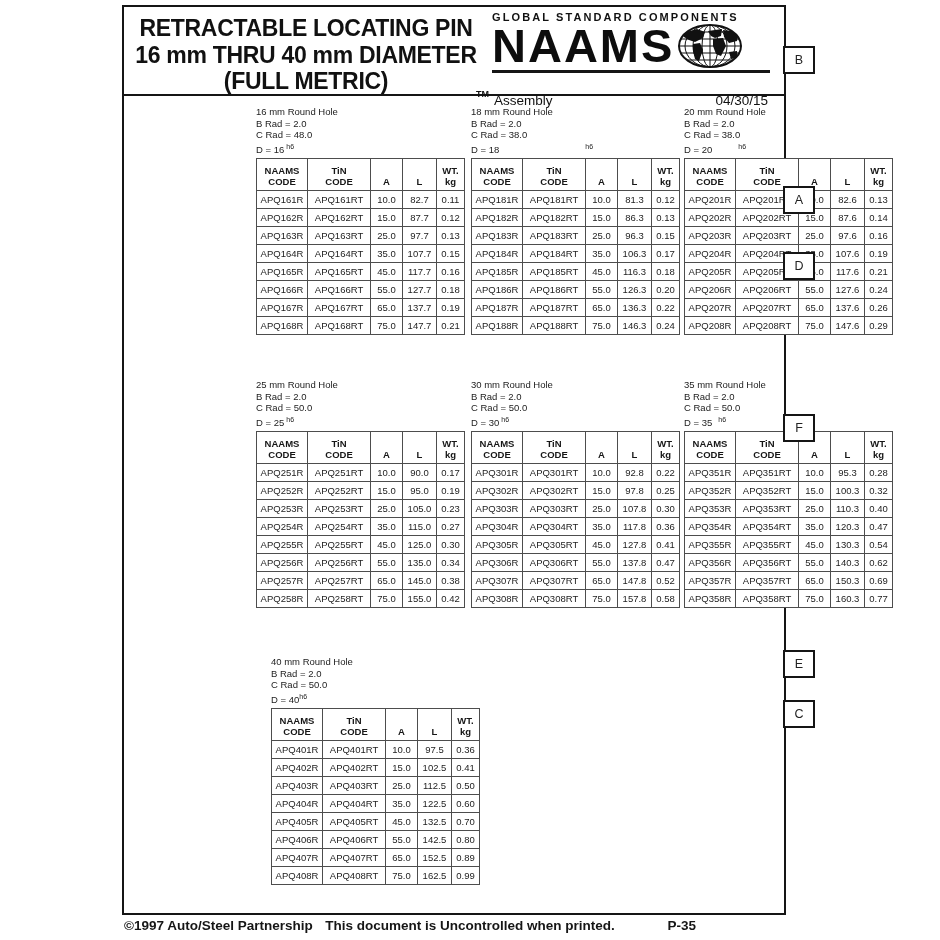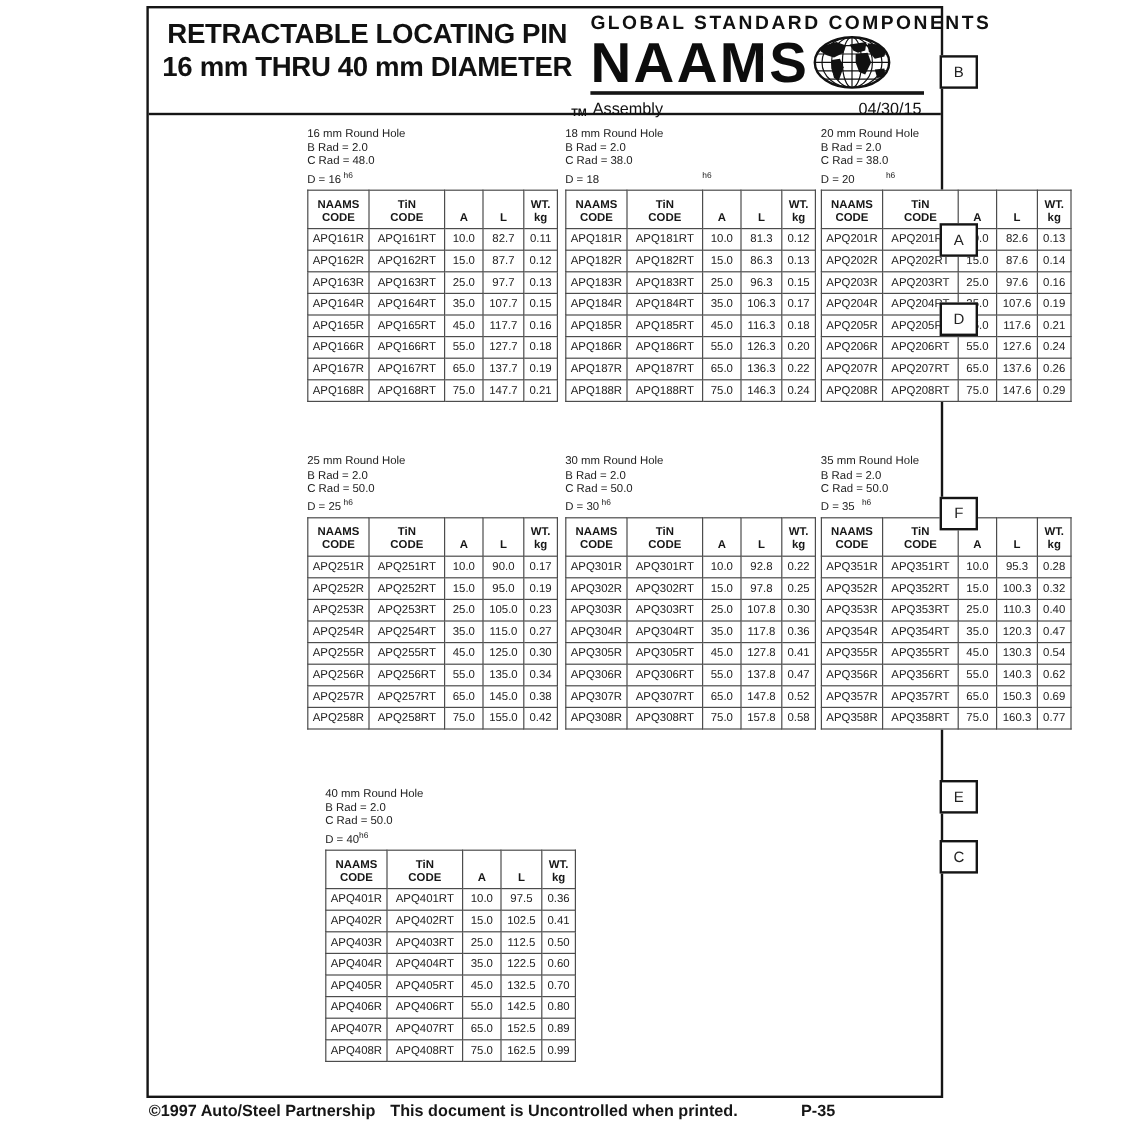--- a/index.html
+++ b/index.html
@@ -27,33 +27,33 @@
     position:absolute;left:6px;top:8px;width:352px;
     text-align:center;font-weight:bold;font-size:23px;line-height:26.5px;
     color:#111;letter-spacing:-0.3px;white-space:nowrap;
   }
   .tm-mark{
     position:absolute;left:352px;top:46px;
     font-size:9px;font-weight:bold;color:#111;margin-top:36px;
   }
   .logo-block{position:absolute;left:368px;top:4px;width:278px;}
   .logo-tagline{
-    font-size:16px;font-weight:800;letter-spacing:2.1px;
+    font-size:11px;font-weight:800;letter-spacing:2.1px;
     white-space:nowrap;color:#111;
   }
   .brand-row{display:flex;align-items:center;height:46px;margin-top:0px;}
   .brand-name{
     font-size:47px;font-weight:800;letter-spacing:2px;line-height:44px;
     color:#0d0d0d;
   }
   .globe{margin-left:3px;}
   .logo-rule{height:3px;background:#151515;margin-top:1px;}
   .logo-subrow{
     display:flex;justify-content:space-between;
-    font-size:13.5px;margin-top:4px;padding:0 2px;color:#111;
+    font-size:13.5px;margin-top:20px;padding:0 2px;color:#111;
   }
 
   
   .table-block{position:absolute;width:210px;}
   .tb-1{left:132px;top:99px}
   .tb-2{left:347px;top:99px}
   .tb-3{left:560px;top:99px}
   .tb-4{left:132px;top:372px}
   .tb-5{left:347px;top:372px}
   .tb-6{left:560px;top:372px}
@@ -106,20 +106,21 @@
 </style>
 </head>
 <body>
 
 <div class="page-frame">
 
   <div class="header-box">
     <div class="title-block">
       <div>RETRACTABLE LOCATING PIN</div>
       <div>16 mm THRU 40 mm DIAMETER</div>
+      <div>(FULL METRIC)</div>
     </div>
     <div class="tm-mark">TM</div>
     <div class="logo-block">
       <div class="logo-tagline">GLOBAL STANDARD COMPONENTS</div>
       <div class="brand-row">
         <span class="brand-name">NAAMS</span>
         <svg class="globe" width="66" height="46" viewBox="0 0 66 46">
           <defs>
               <clipPath id="gclip">
                 <ellipse cx="33" cy="23" rx="31" ry="21"></ellipse>

